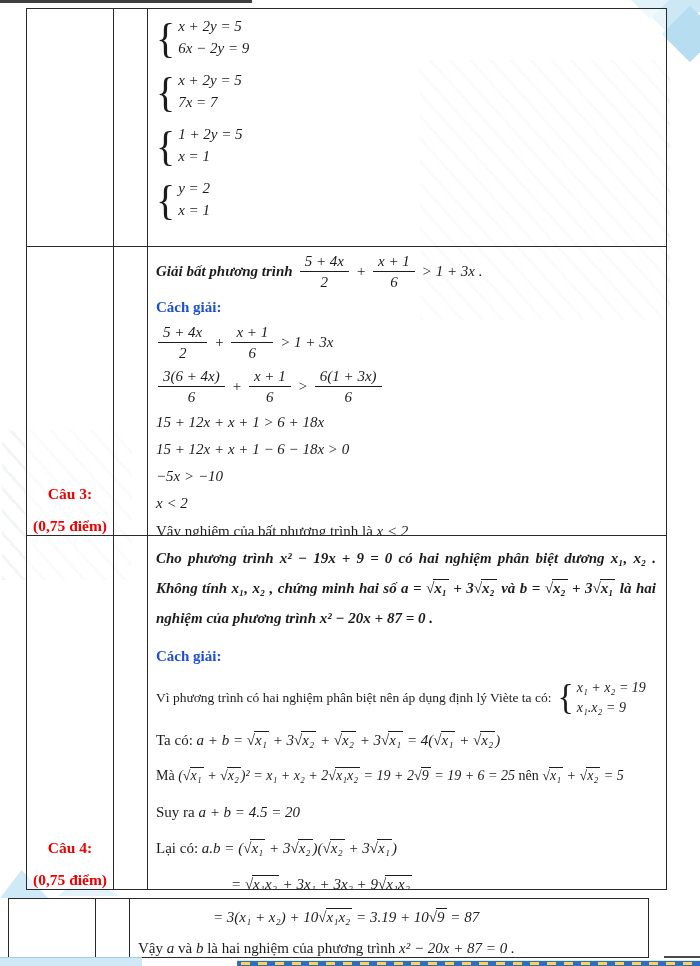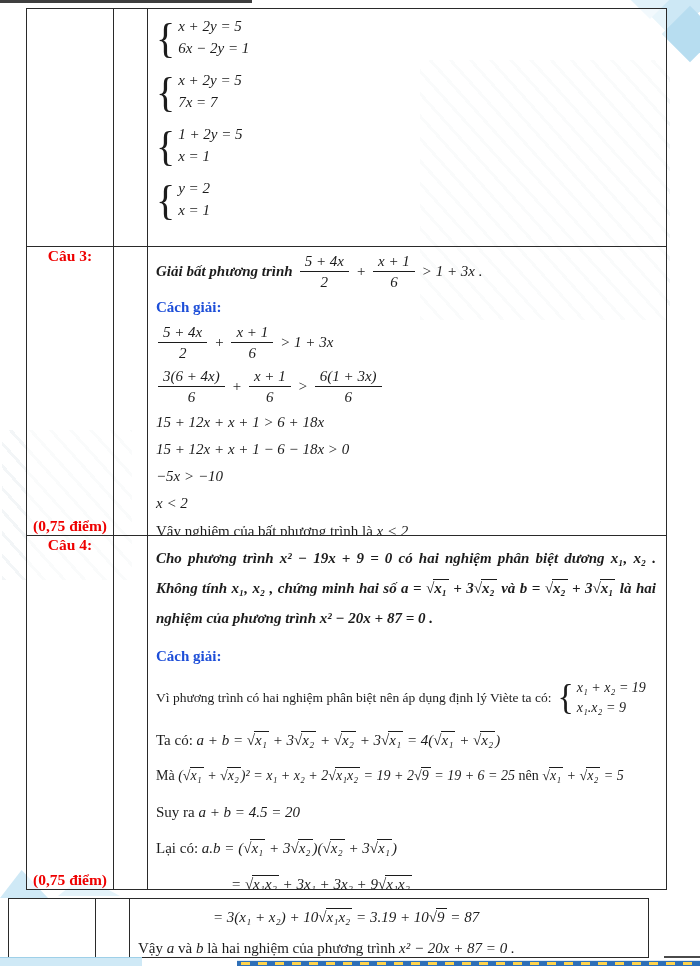--- a/index.html
+++ b/index.html
@@ -12,21 +12,21 @@
   .doc-table{
     position:absolute; display:grid; grid-template-columns:87px 34px 1fr;
     border:1.7px solid #2a2a2a; box-sizing:border-box; background:rgba(255,255,255,0.55);
   }
   .t1{ left:26px; top:8px; width:641px; height:882px; grid-template-rows:238px 289px 1fr; }
   .t2{ left:8px; top:898px; width:641px; height:60px; grid-template-rows:1fr; }
   .cell{ border-right:1.7px solid #2a2a2a; border-bottom:1.7px solid #2a2a2a;
          box-sizing:border-box; overflow:hidden; }
   .cell.no-r{ border-right:none; }
   .cell.no-b{ border-bottom:none; }
-  .c-label{ display:flex; flex-direction:column; justify-content:space-between; align-items:center;
+  .c-label{ display:flex; flex-direction:column; justify-content:flex-end; align-items:center;
             gap:14px; color:#ee0000; font-weight:bold; font-size:15.5px; text-align:center; }
   .c-content{ padding:6px 10px 4px 8px; display:flex; flex-direction:column; }
   
   .fm{ font-style:italic; }
   .plain{ font-style:normal; }
   .red-head{ color:#1d4ed8; font-weight:bold; font-style:normal; }
   .bold-it{ font-weight:bold; font-style:italic; }
   .line{ line-height:22px; }
   .fline{ display:flex; align-items:center; gap:5px; line-height:normal; }
   .mixline{ line-height:24px; }
@@ -88,21 +88,21 @@
 
   <div class="doc-table t1">
 
     <div class="cell c-label"></div>
     <div class="cell"></div>
     <div class="cell no-r c-content r1">
       <span class="sys">
         <span class="brace">{</span>
         <span class="sys-lines">
           <span class="fm">x + 2y = 5</span>
-          <span class="fm">6x − 2y = 1</span>
+          <span class="fm">6x − 2y = 9</span>
         </span>
       </span>
       <span class="sys">
         <span class="brace">{</span>
         <span class="sys-lines">
           <span class="fm">x + 2y = 5</span>
           <span class="fm">7x = 7</span>
         </span>
       </span>
       <span class="sys">

